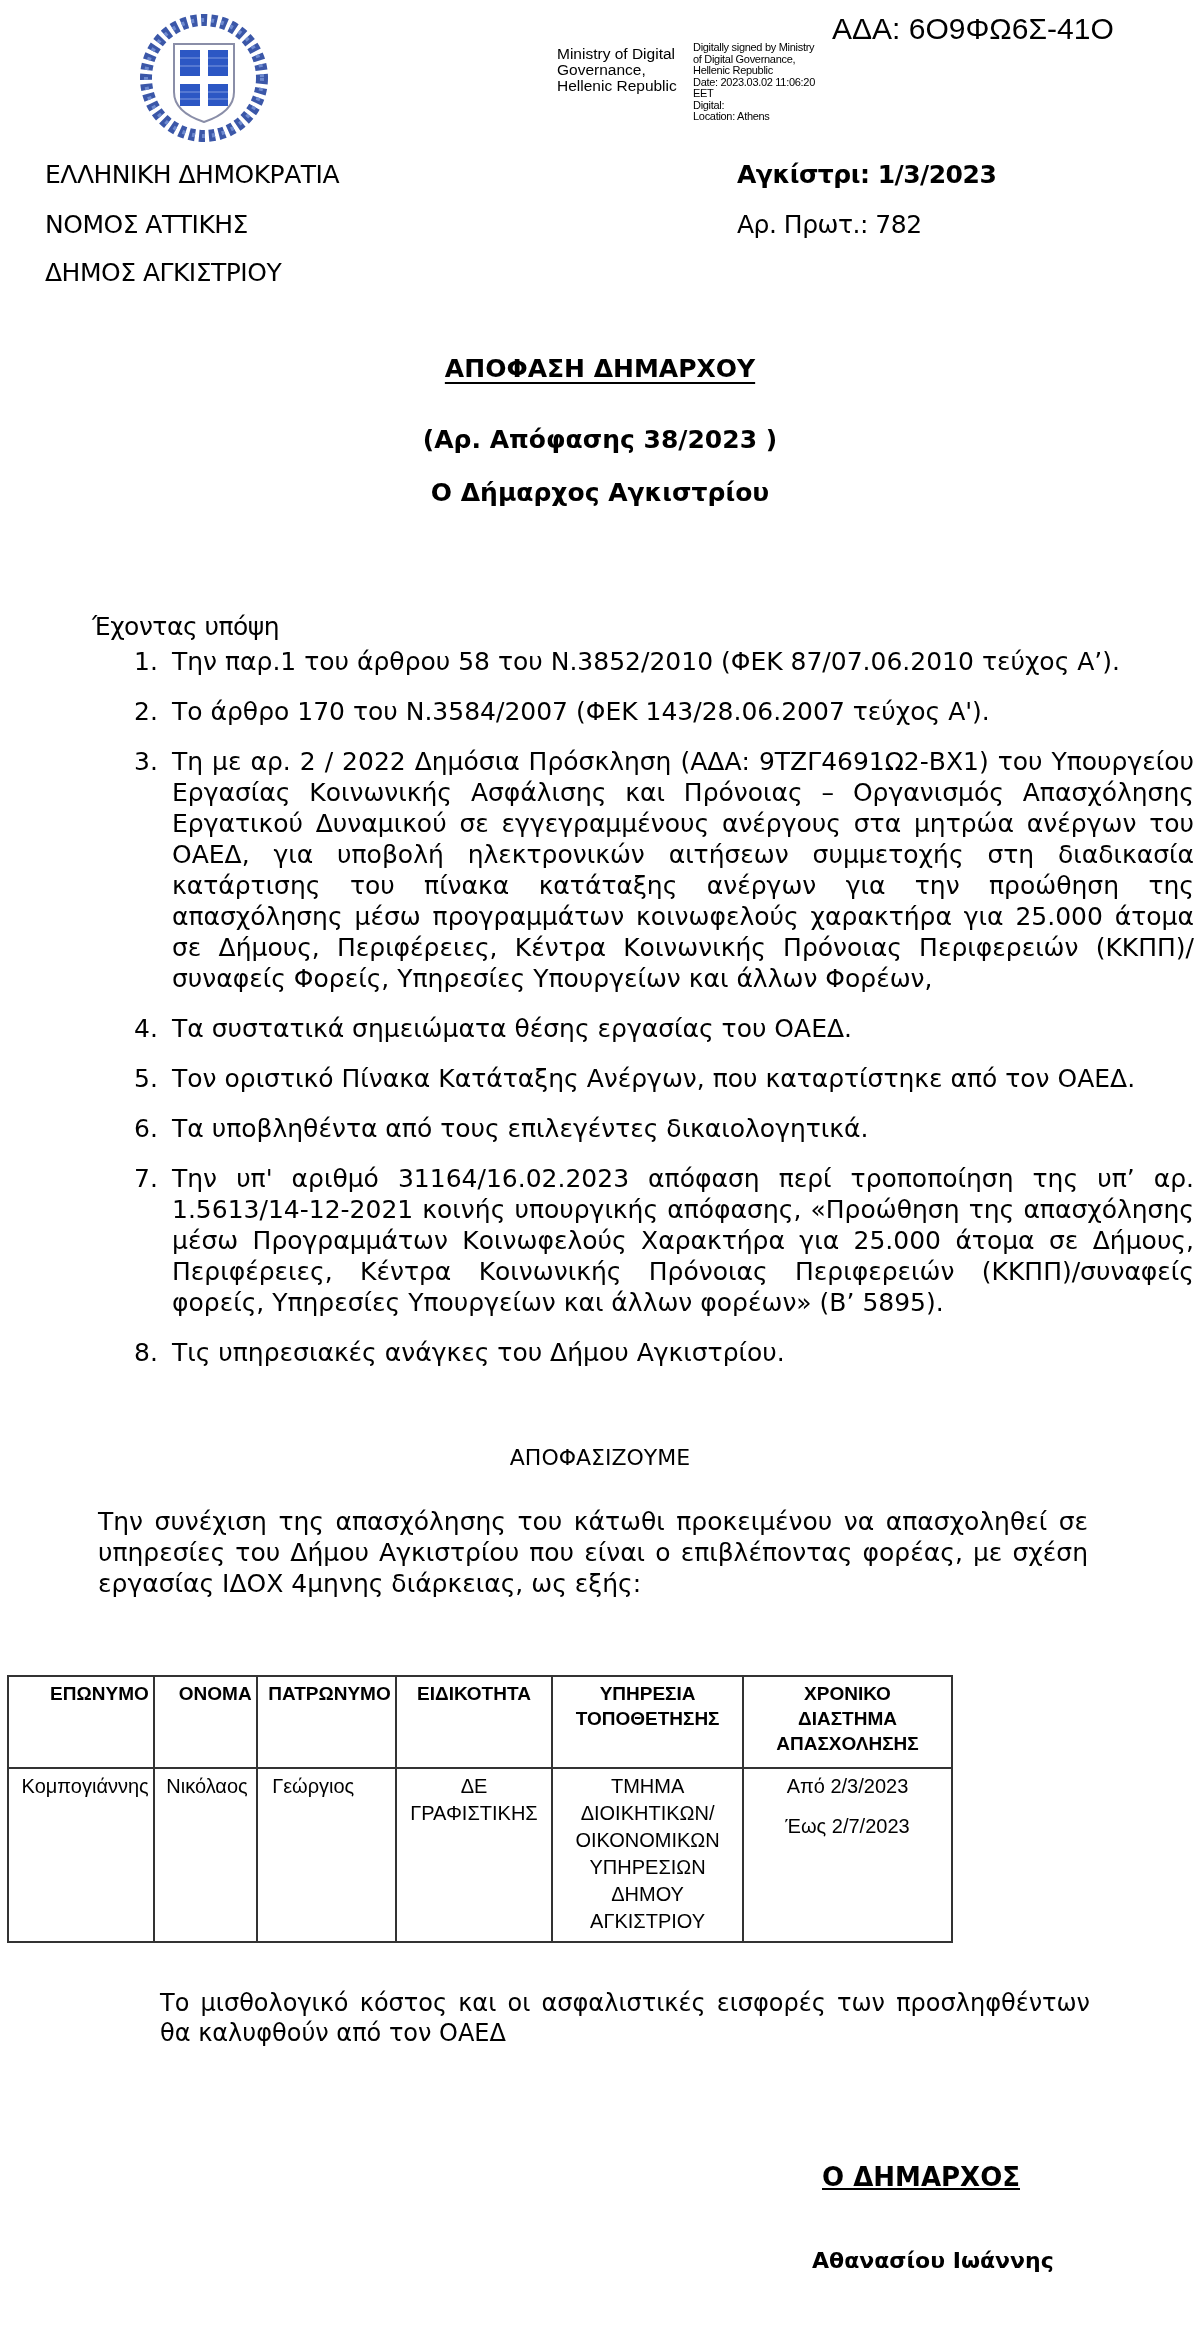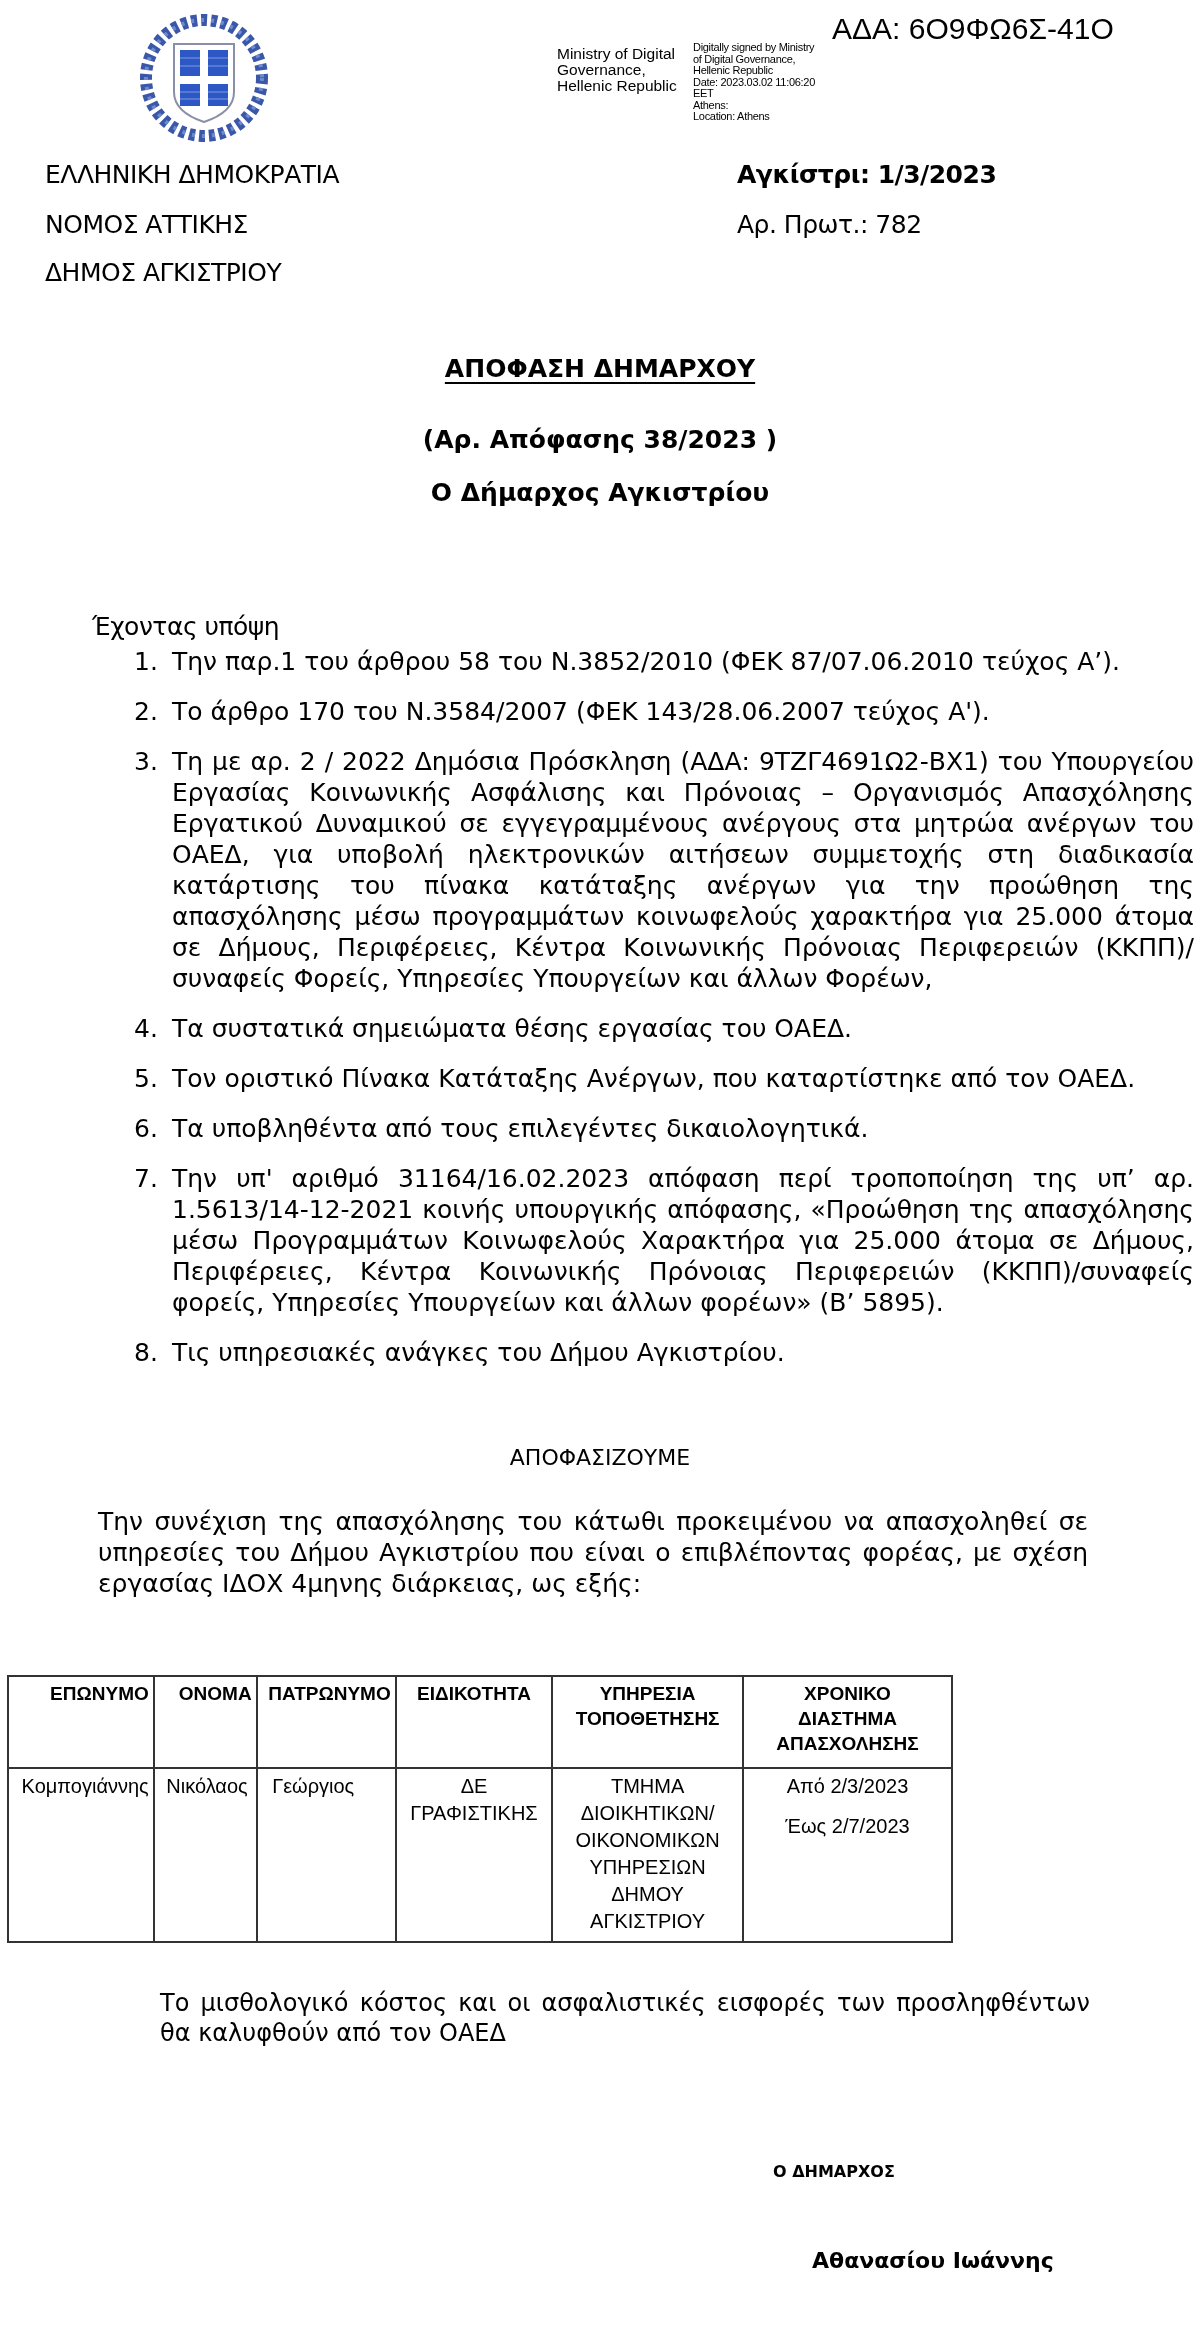--- a/index.html
+++ b/index.html
@@ -19,21 +19,21 @@
   .item .num { position:absolute; left:0; top:0; }
   .just { text-align:justify; text-align-last:left; }
   .decide { left:0; width:1200px; text-align:center; top:1445px; font-weight:normal; font-size:22px; }
   .para { left:98px; width:990px; font-size:25px; line-height:31px; text-align:justify; }
   table.emp { position:absolute; left:7px; top:1675px; width:946px; border-collapse:collapse;
               font-family:"Liberation Sans", sans-serif; font-size:20px; }
   table.emp th, table.emp td { border:2px solid #333; vertical-align:top; padding:4px 4px; }
   table.emp th { font-weight:bold; height:82px; font-size:19px; line-height:25px; }
   table.emp td { height:164px; line-height:27px; font-size:20px; }
   .cost { left:160px; width:930px; font-size:24px; line-height:30px; text-align:justify; text-align-last:left; top:1988px; }
-  .mayor { left:773px; top:2162px; font-weight:bold; font-size:16px; }
+  .mayor { left:822px; top:2162px; font-weight:bold; font-size:26px;text-decoration:underline; }
   .mayorname { left:800px; top:2248px; font-weight:bold; font-size:22px;margin-left:12px; }
 </style>
 </head>
 <body>
 
 <div class="abs emblem">
   <svg width="128" height="128" viewBox="0 0 128 128">
     <defs>
       <radialGradient id="wr" cx="50%" cy="50%" r="50%">
         <stop offset="70%" stop-color="#ffffff"></stop>
@@ -64,21 +64,21 @@
   <div>Ministry of Digital</div>
   <div>Governance,</div>
   <div>Hellenic Republic</div>
 </div>
 <div class="abs sig">
   <div>Digitally signed by Ministry</div>
   <div>of Digital Governance,</div>
   <div>Hellenic Republic</div>
   <div>Date: 2023.03.02 11:06:20</div>
   <div>EET</div>
-  <div>Athens:</div>
+  <div>Digital:</div>
   <div>Location: Athens</div>
 </div>
 <div class="abs ada">ΑΔΑ: 6Ο9ΦΩ6Σ-41Ο</div>
 
 <div class="abs hdr cond" style="left:45px; top:160px;">ΕΛΛΗΝΙΚΗ ΔΗΜΟΚΡΑΤΙΑ</div>
 <div class="abs hdr cond" style="left:45px; top:210px;">ΝΟΜΟΣ ΑΤΤΙΚΗΣ</div>
 <div class="abs hdr cond" style="left:45px; top:258px;">ΔΗΜΟΣ ΑΓΚΙΣΤΡΙΟΥ</div>
 
 <div class="abs hdr cond" style="left:737px; top:160px;font-weight:bold;">Αγκίστρι: 1/3/2023</div>
 <div class="abs hdr cond" style="left:737px; top:210px;">Αρ. Πρωτ.: 782</div>

